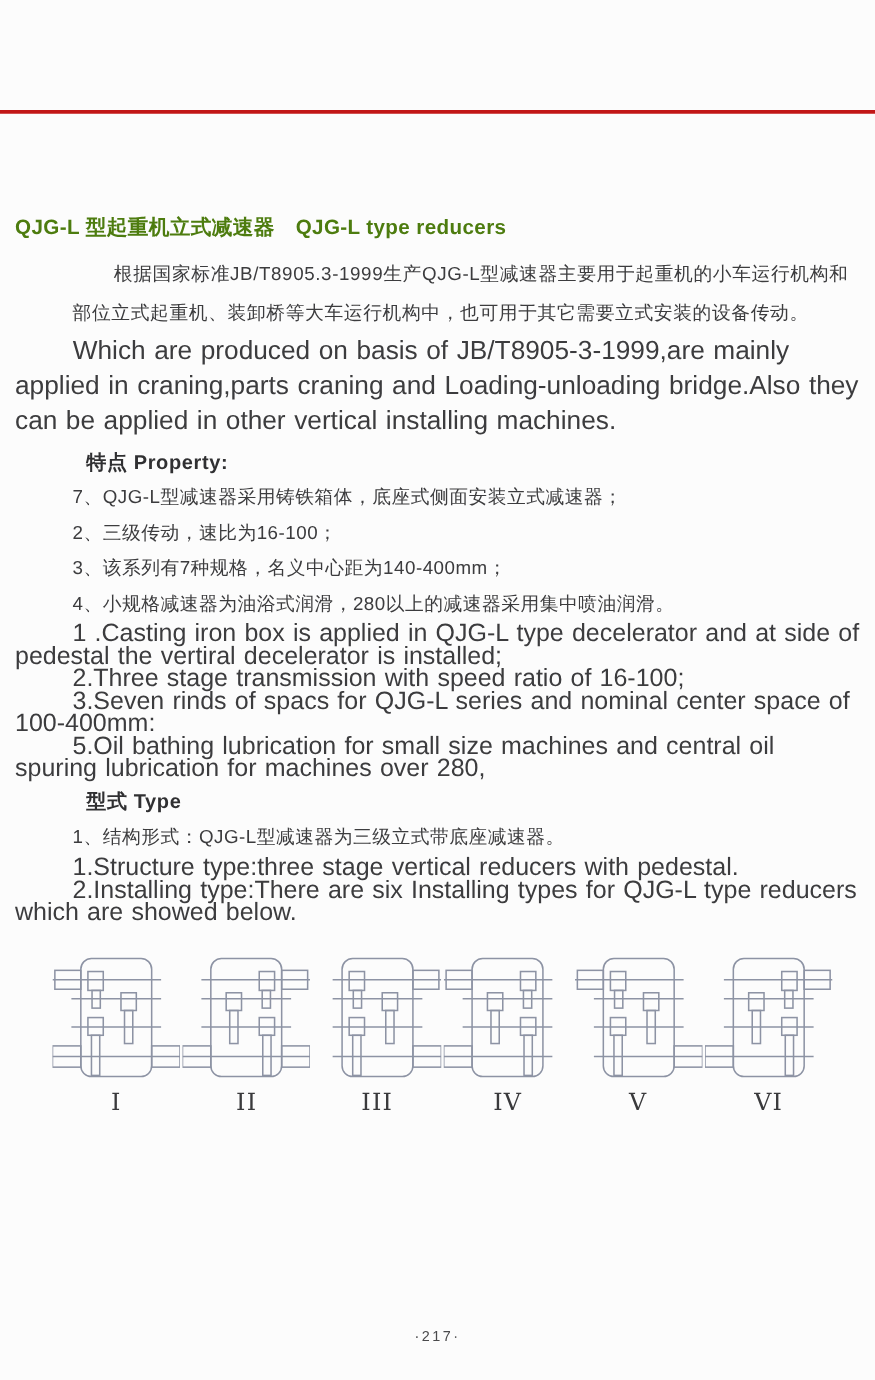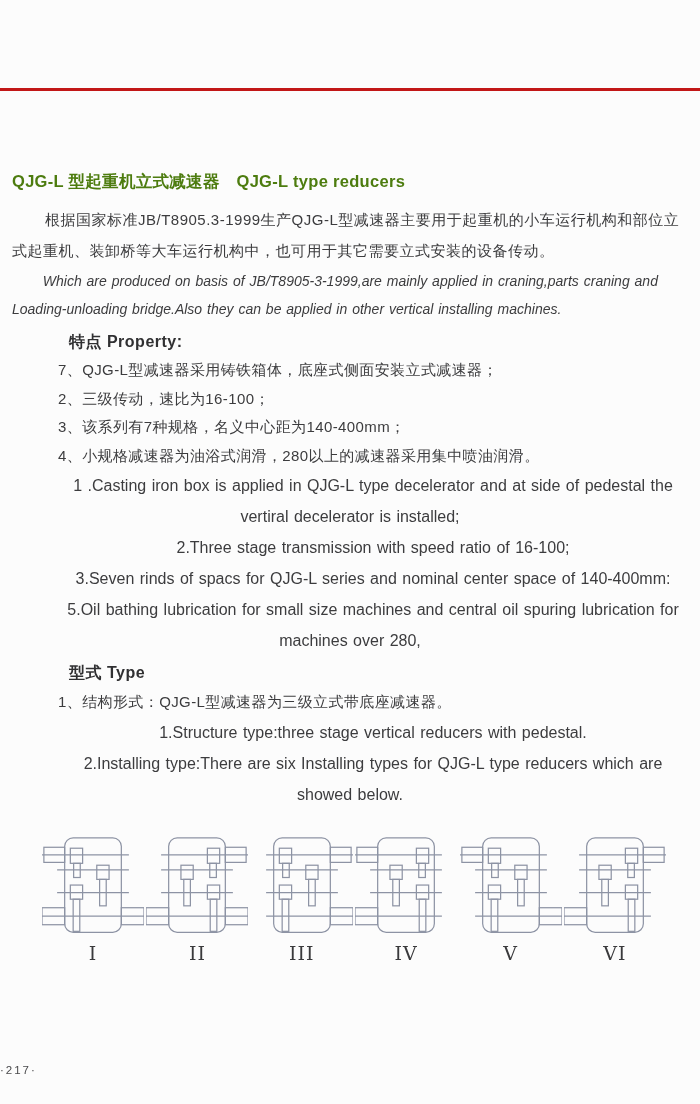--- a/index.html
+++ b/index.html
@@ -18,70 +18,70 @@
     position:absolute;top:171px;left:12px;right:12px;
   }
   .title{
     font-size:16.5px;font-weight:bold;color:#4d7c0f;
     margin:0 0 11px 0;letter-spacing:.3px;
   }
   .para{
     margin:0;text-indent:2.2em;
   }
   .para.cn{
-    font-size:15px;line-height:31px;letter-spacing:.5px;margin-bottom:0;
+    font-size:15px;line-height:31px;letter-spacing:.5px;margin-bottom:0;margin-left:46px;
   }
   .para.en{
-    font-size:14px;line-height:28px;margin-top:1px;word-spacing:1px;font-style:italic;
+    font-size:21px;line-height:28px;margin-top:1px;word-spacing:1px;
   }
   .h2{
     font-size:16px;font-weight:bold;color:#303032;
     margin:9px 0 3px 27px;letter-spacing:.5px;padding-left:30px;
   }
   .h2.type-h{margin-top:7px;margin-bottom:4px;}
   .item{
     margin:0 0 0 46px;font-size:15px;line-height:28.5px;letter-spacing:.4px;
   }
   .eitem{
-    margin:0;text-indent:46px;font-size:16px;line-height:31px;word-spacing:1px;text-align:center;
+    margin:0;text-indent:46px;font-size:20px;line-height:18px;word-spacing:1px;
   }
   .figures{
     margin:22px 22px 0 30px;
     display:flex;justify-content:space-between;align-items:flex-start;
   }
   .fig-cell{display:flex;flex-direction:column;align-items:center;width:102px;}
   .fig-cell svg{display:block;width:102px;height:108px;}
   .fig-label{
     font-family:"DejaVu Serif","Liberation Serif",serif;
     font-size:19px;color:#3a3a3c;margin-top:2px;letter-spacing:1px;
   }
   .pageno{
     position:absolute;top:1064px;left:0;width:700px;
-    font-size:11.5px;color:#4a4a4c;letter-spacing:2px;
+    text-align:center;font-size:11.5px;color:#4a4a4c;letter-spacing:2px;
   }
 </style>
 </head>
 <body style="color: rgb(60, 60, 62);">
 
 <div class="red-rule" style="background: rgb(194, 23, 23);"></div>
 
 <div class="content">
   <h1 class="title">QJG-L 型起重机立式减速器　QJG-L  type reducers</h1>
 
   <p class="para cn">根据国家标准JB/T8905.3-1999生产QJG-L型减速器主要用于起重机的小车运行机构和部位立式起重机、装卸桥等大车运行机构中，也可用于其它需要立式安装的设备传动。</p>
   <p class="para en">Which are produced on basis of JB/T8905-3-1999,are mainly applied in craning,parts craning and Loading-unloading bridge.Also they can be applied in other vertical installing machines.</p>
 
   <h2 class="h2">特点  Property:</h2>
   <p class="item">7、QJG-L型减速器采用铸铁箱体，底座式侧面安装立式减速器；</p>
   <p class="item">2、三级传动，速比为16-100；</p>
   <p class="item">3、该系列有7种规格，名义中心距为140-400mm；</p>
   <p class="item">4、小规格减速器为油浴式润滑，280以上的减速器采用集中喷油润滑。</p>
   <p class="eitem">1 .Casting iron box is applied in QJG-L type decelerator and at side of pedestal the vertiral decelerator is installed;</p>
   <p class="eitem">2.Three stage transmission with speed ratio of 16-100;</p>
-  <p class="eitem">3.Seven rinds of spacs for QJG-L series and nominal center space of 140-400mm:</p>
+  <p class="eitem">3.Seven rinds of spacs for QJG-L series and nominal center space of 100-400mm:</p>
   <p class="eitem">5.Oil bathing lubrication for small size machines and central oil spuring lubrication for machines over 280,</p>
 
   <h2 class="h2 type-h">型式  Type</h2>
   <p class="item">1、结构形式：QJG-L型减速器为三级立式带底座减速器。</p>
   <p class="eitem">1.Structure type:three stage vertical reducers with pedestal.</p>
   <p class="eitem">2.Installing type:There are six Installing types for QJG-L type reducers which are showed below.</p>
 
   <div class="figures" id="figures">
       <div class="fig-cell">
         <svg viewBox="0 0 108 114" stroke="#8d93a4" fill="none" stroke-width="1.3">

